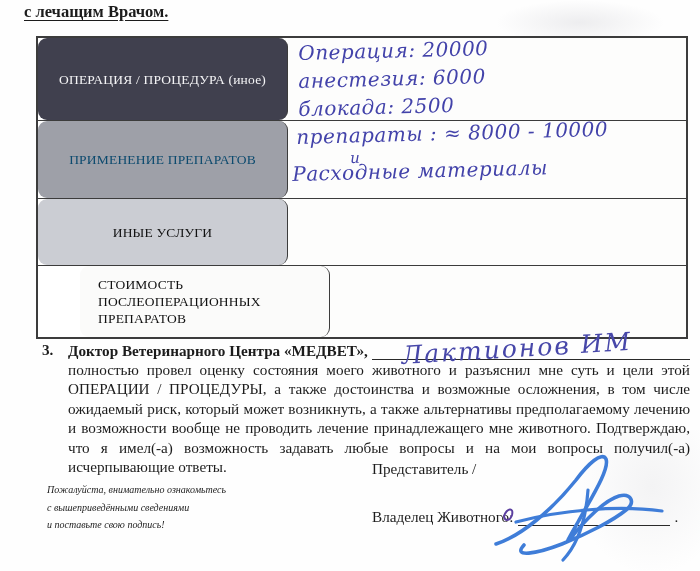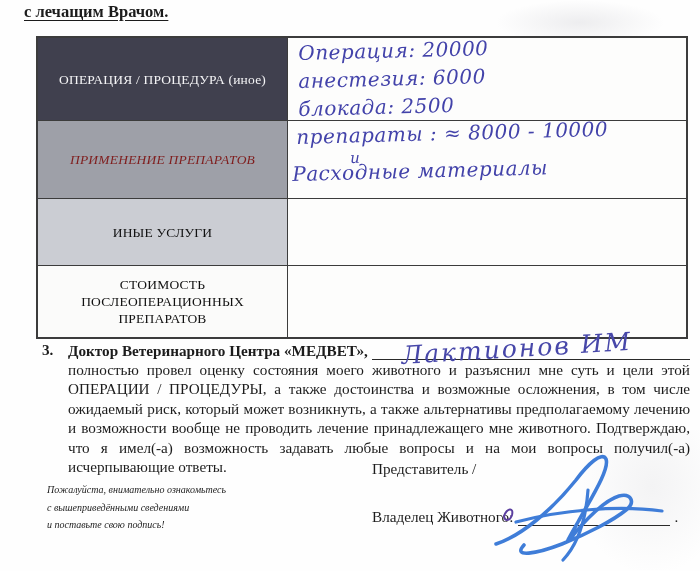--- a/index.html
+++ b/index.html
@@ -21,31 +21,31 @@
     text-decoration:underline;text-underline-offset:3px;
   }
 
   
   .fee-table{
     position:absolute;left:36px;top:36px;width:652px;
     border:2px solid #3c3c3c;box-sizing:border-box;
     background:#fff;
   }
   .vrow{display:flex;border-bottom:1.5px solid #3c3c3c;}
-  .vrow:last-child{border-bottom:none;}
+  .vrow:last-child{border-bottom:none;padding-left:42px;}
   .cell-label{
     width:250px;box-sizing:border-box;border-right:1.5px solid #3c3c3c;
     display:flex;align-items:center;justify-content:center;
-    text-align:center;font-size:13.5px;line-height:17px;
-    padding:4px 18px;letter-spacing:.2px;
+    font-size:13.5px;line-height:17px;
+    padding:4px 18px;letter-spacing:.2px;border-radius:9px;
   }
   .cell-value{flex:1;position:relative;background:#fdfdfc;}
   .r1{height:82px;} .r2{height:77px;} .r3{height:66px;} .r4{height:71px;}
   .bg-dark {background:#40404e;color:#f4f4f6;}
-  .bg-mid  {background:#9ea0a8;color:#7f1d1d;font-style:italic;}
+  .bg-mid  {background:#9ea0a8;color:#0c4a6e;}
   .bg-light{background:#cbcdd3;color:#111;}
   .bg-white{background:#fbfbfa;color:#111;}
 
   
   .hw{
     position:absolute;white-space:nowrap;
     font-family:"DejaVu Serif", serif;font-style:italic;
     color:#4343aa;font-size:20px;letter-spacing:.5px;
     transform:rotate(-1.5deg);transform-origin:left top;
   }

